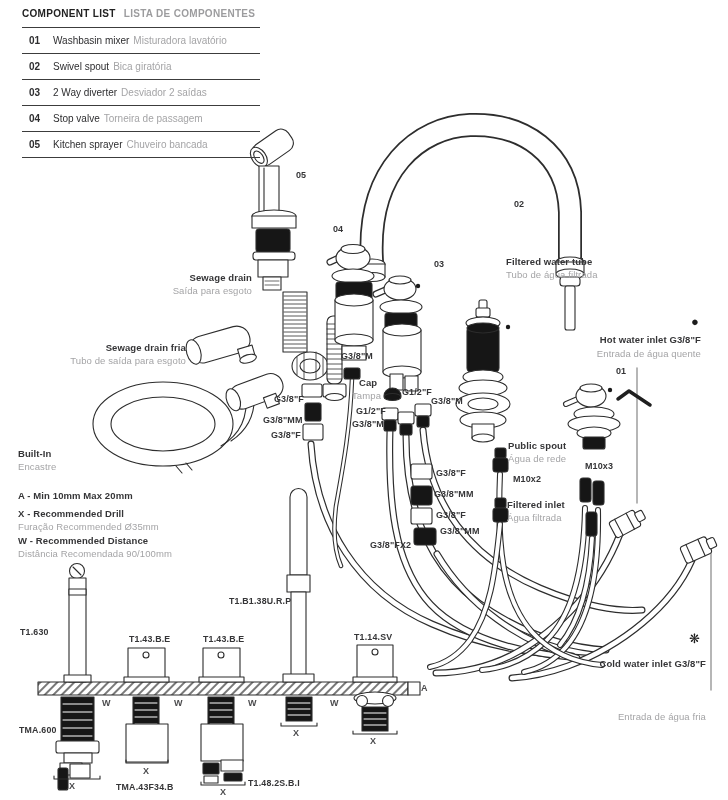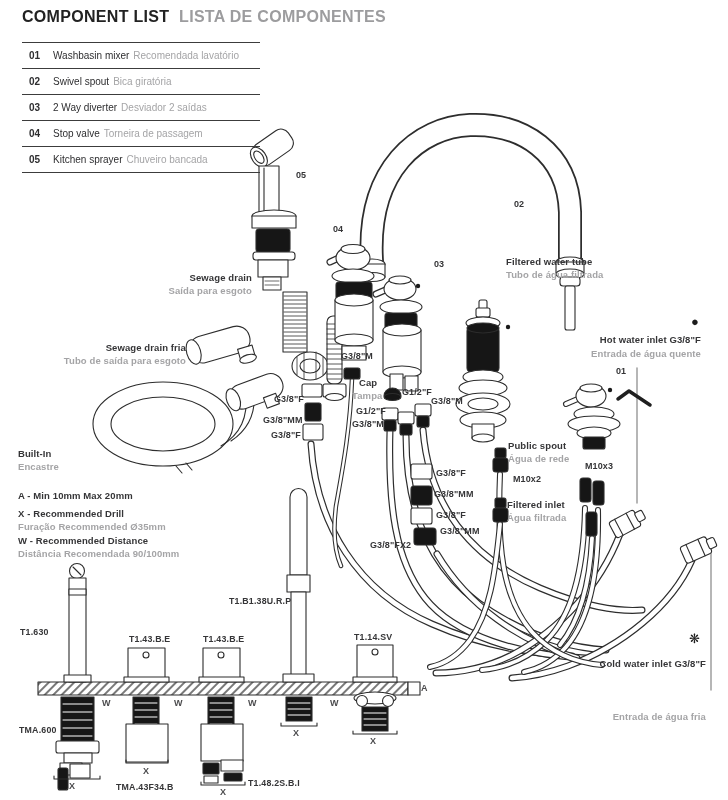--- a/index.html
+++ b/index.html
@@ -1,31 +1,31 @@
 <!DOCTYPE html>
 <html><head>
 <meta charset="utf-8">
 <style>
   html,body{margin:0;padding:0;background:#fff}
   .page{position:relative;width:728px;height:800px;background:#fff;overflow:hidden;
         font-family:"Liberation Sans",sans-serif;color:#353537}
   
   .complist{position:absolute;left:22px;top:8px;width:238px}
-  .cl-header{font-size:16px;letter-spacing:.3px;margin-bottom:16px;white-space:nowrap}
+  .cl-header{font-size:10px;letter-spacing:.3px;margin-bottom:8px;white-space:nowrap}
   .cl-header .en{font-weight:bold;color:#222}
   .cl-header .pt{font-weight:bold;color:#9c9c9e;margin-left:5px}
   .cl-row{display:flex;align-items:baseline;border-top:1.6px solid #3c3c3c;padding:7px 0 7px 7px;
           font-size:10px;white-space:nowrap}
   .cl-row:last-child{border-bottom:1.6px solid #3c3c3c}
   .cl-num{font-weight:bold;color:#2e2e30;width:24px;flex:none}
   .cl-name{font-weight:normal;color:#2e2e30;margin-right:4px}
   .cl-pt{color:#a4a4a6}
   
   .lbl{position:absolute;white-space:nowrap;font-weight:bold;font-size:9.5px;color:#353537;letter-spacing:.1px}
-  .lbl.pt{font-weight:bold;color:#a4a4a6}
+  .lbl.pt{font-weight:normal;color:#a4a4a6}
   .lbl.sm{font-size:9px}
   .lbl.code{font-size:8.8px;letter-spacing:.2px}
   .lbl.mark{font-size:9px;color:#4c4c4e}
   .lbl.right{text-align:right}
   .icon{position:absolute;font-size:13px;color:#1c1c1c;line-height:1}
   svg.art{position:absolute;left:0;top:0}
   .to{stroke:#2d2d2d;fill:none}
   .ti{stroke:#fff;fill:none}
 </style>
 </head>
@@ -303,21 +303,21 @@
 
   <div class="complist">
     <div class="cl-header">
       <span class="en">COMPONENT LIST</span>
       <span class="pt">LISTA DE COMPONENTES</span>
     </div>
     <div>
       <div class="cl-row">
         <span class="cl-num">01</span>
         <span class="cl-name">Washbasin mixer</span>
-        <span class="cl-pt">Recomendada lavatório</span>
+        <span class="cl-pt">Misturadora lavatório</span>
       </div>
       <div class="cl-row">
         <span class="cl-num">02</span>
         <span class="cl-name">Swivel spout</span>
         <span class="cl-pt">Bica giratória</span>
       </div>
       <div class="cl-row">
         <span class="cl-num">03</span>
         <span class="cl-name">2 Way diverter</span>
         <span class="cl-pt">Desviador 2 saídas</span>

